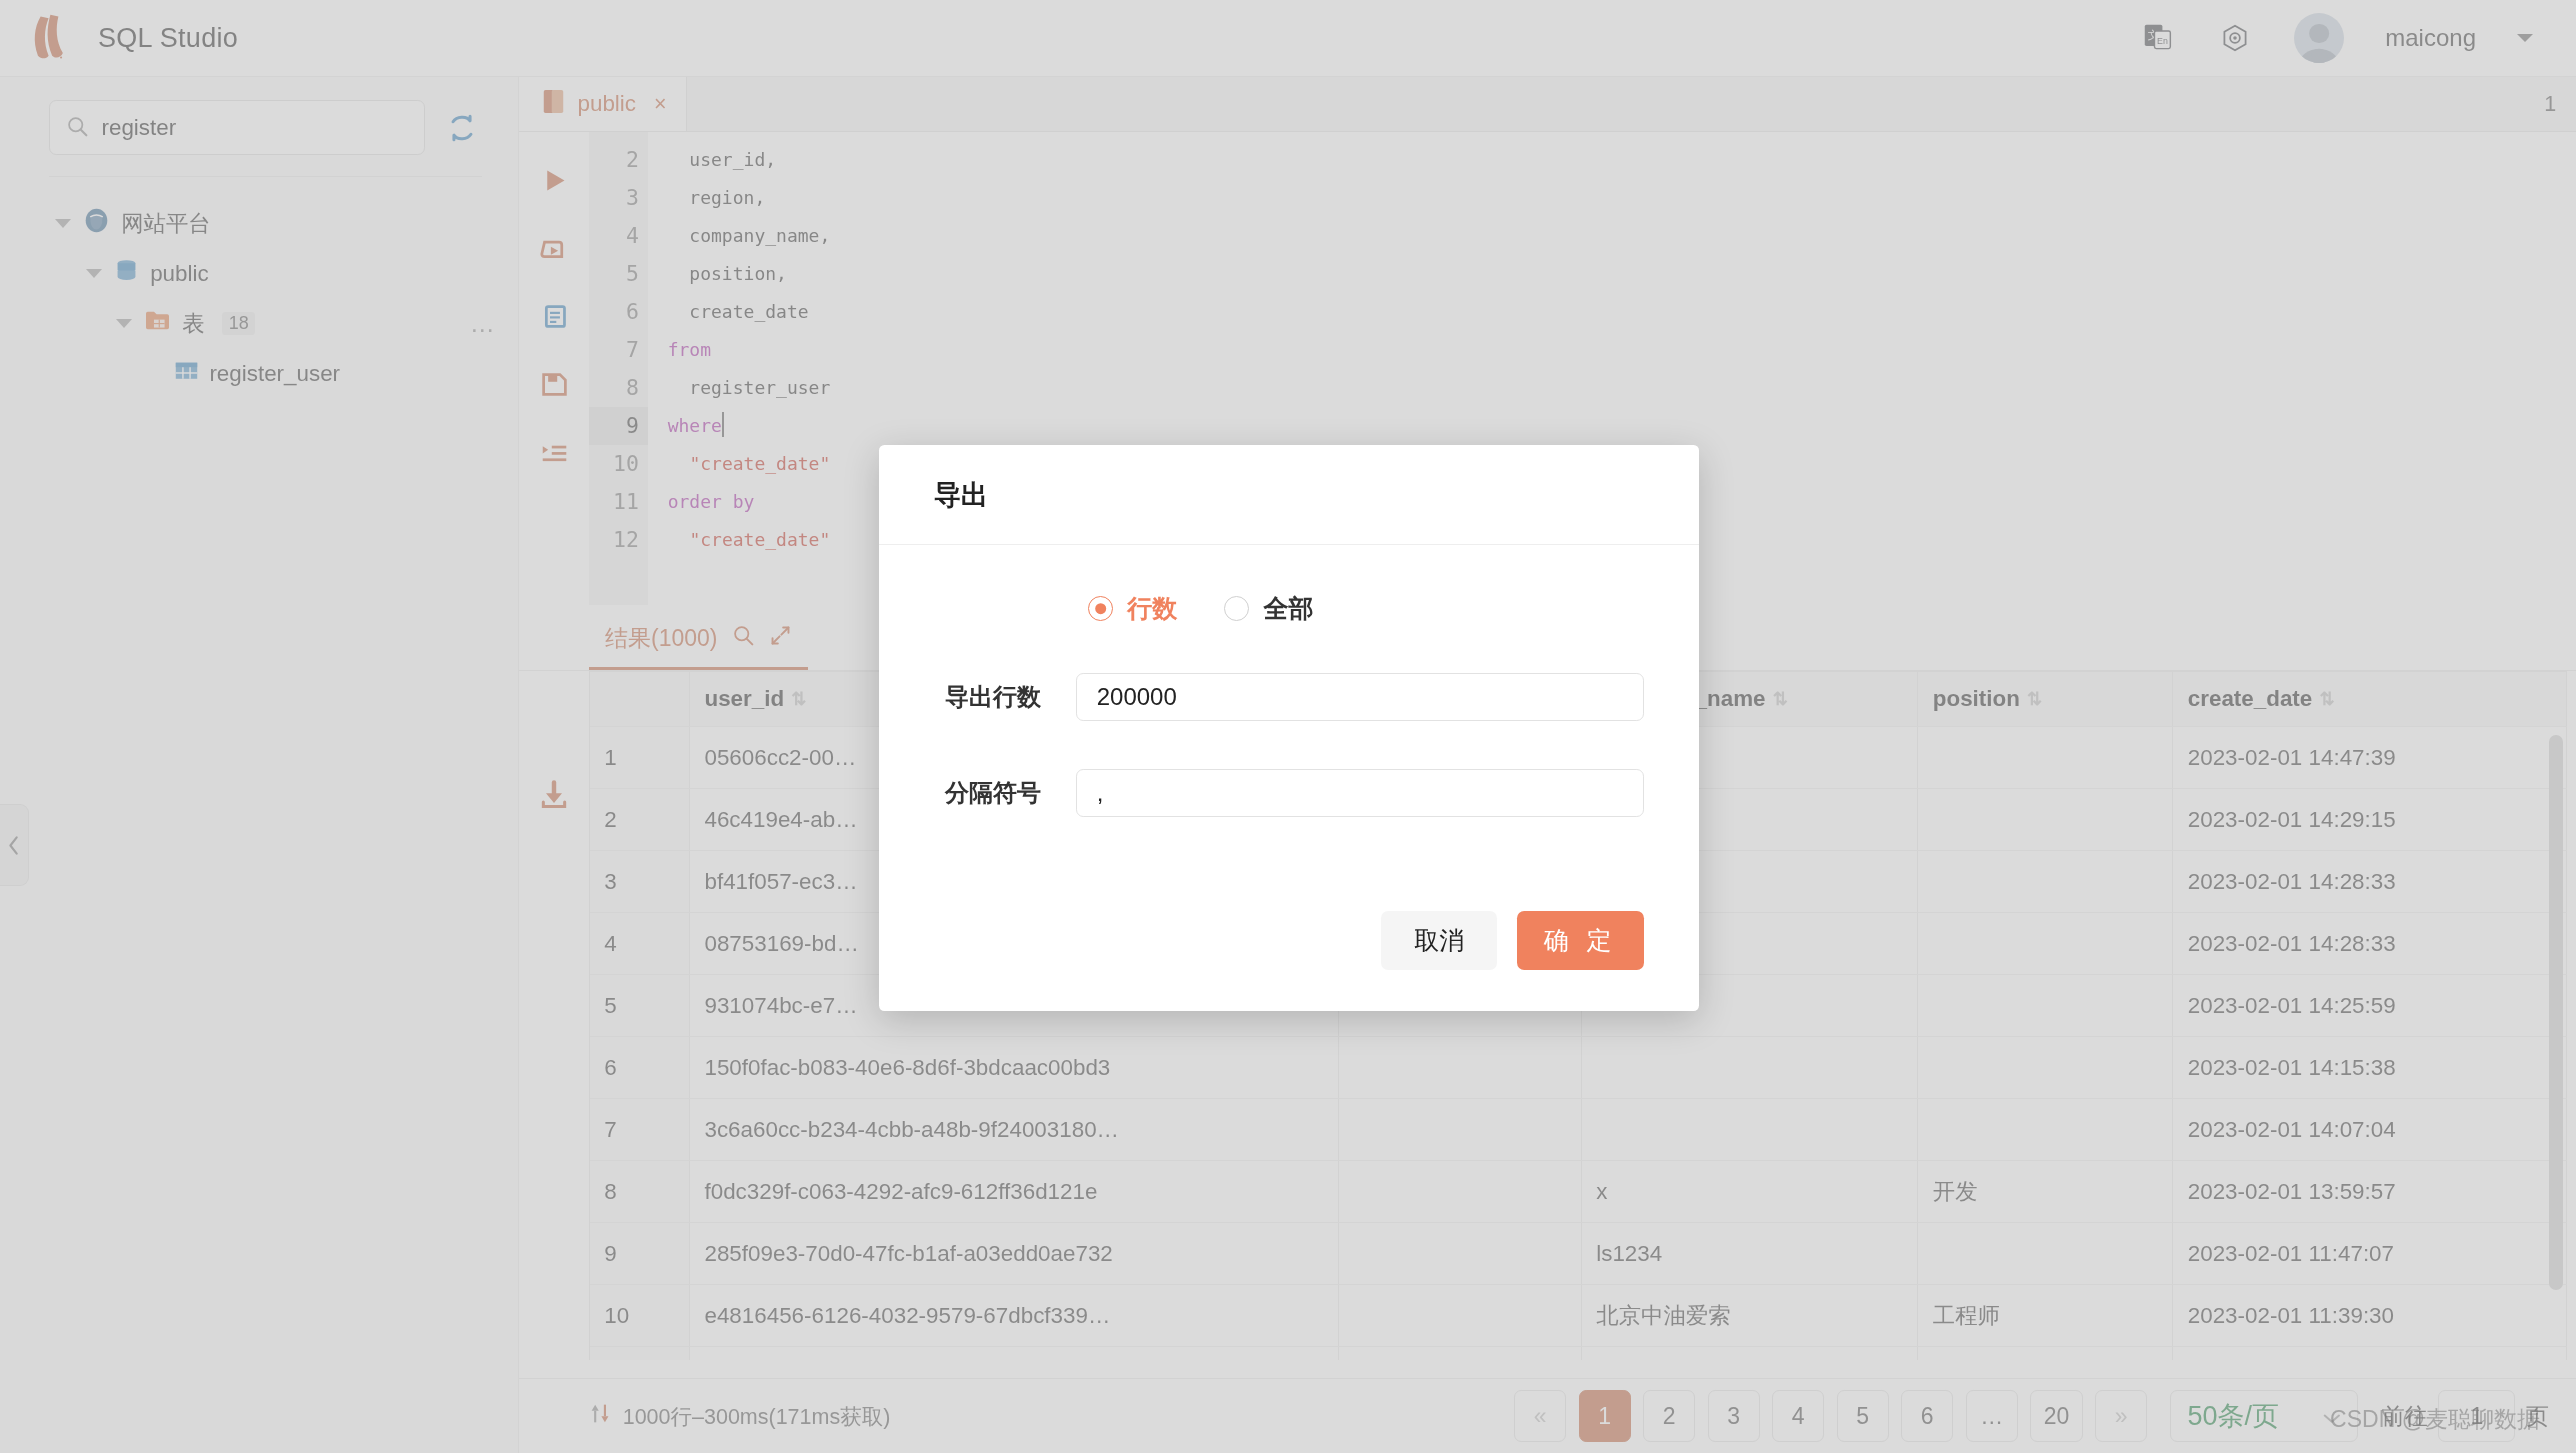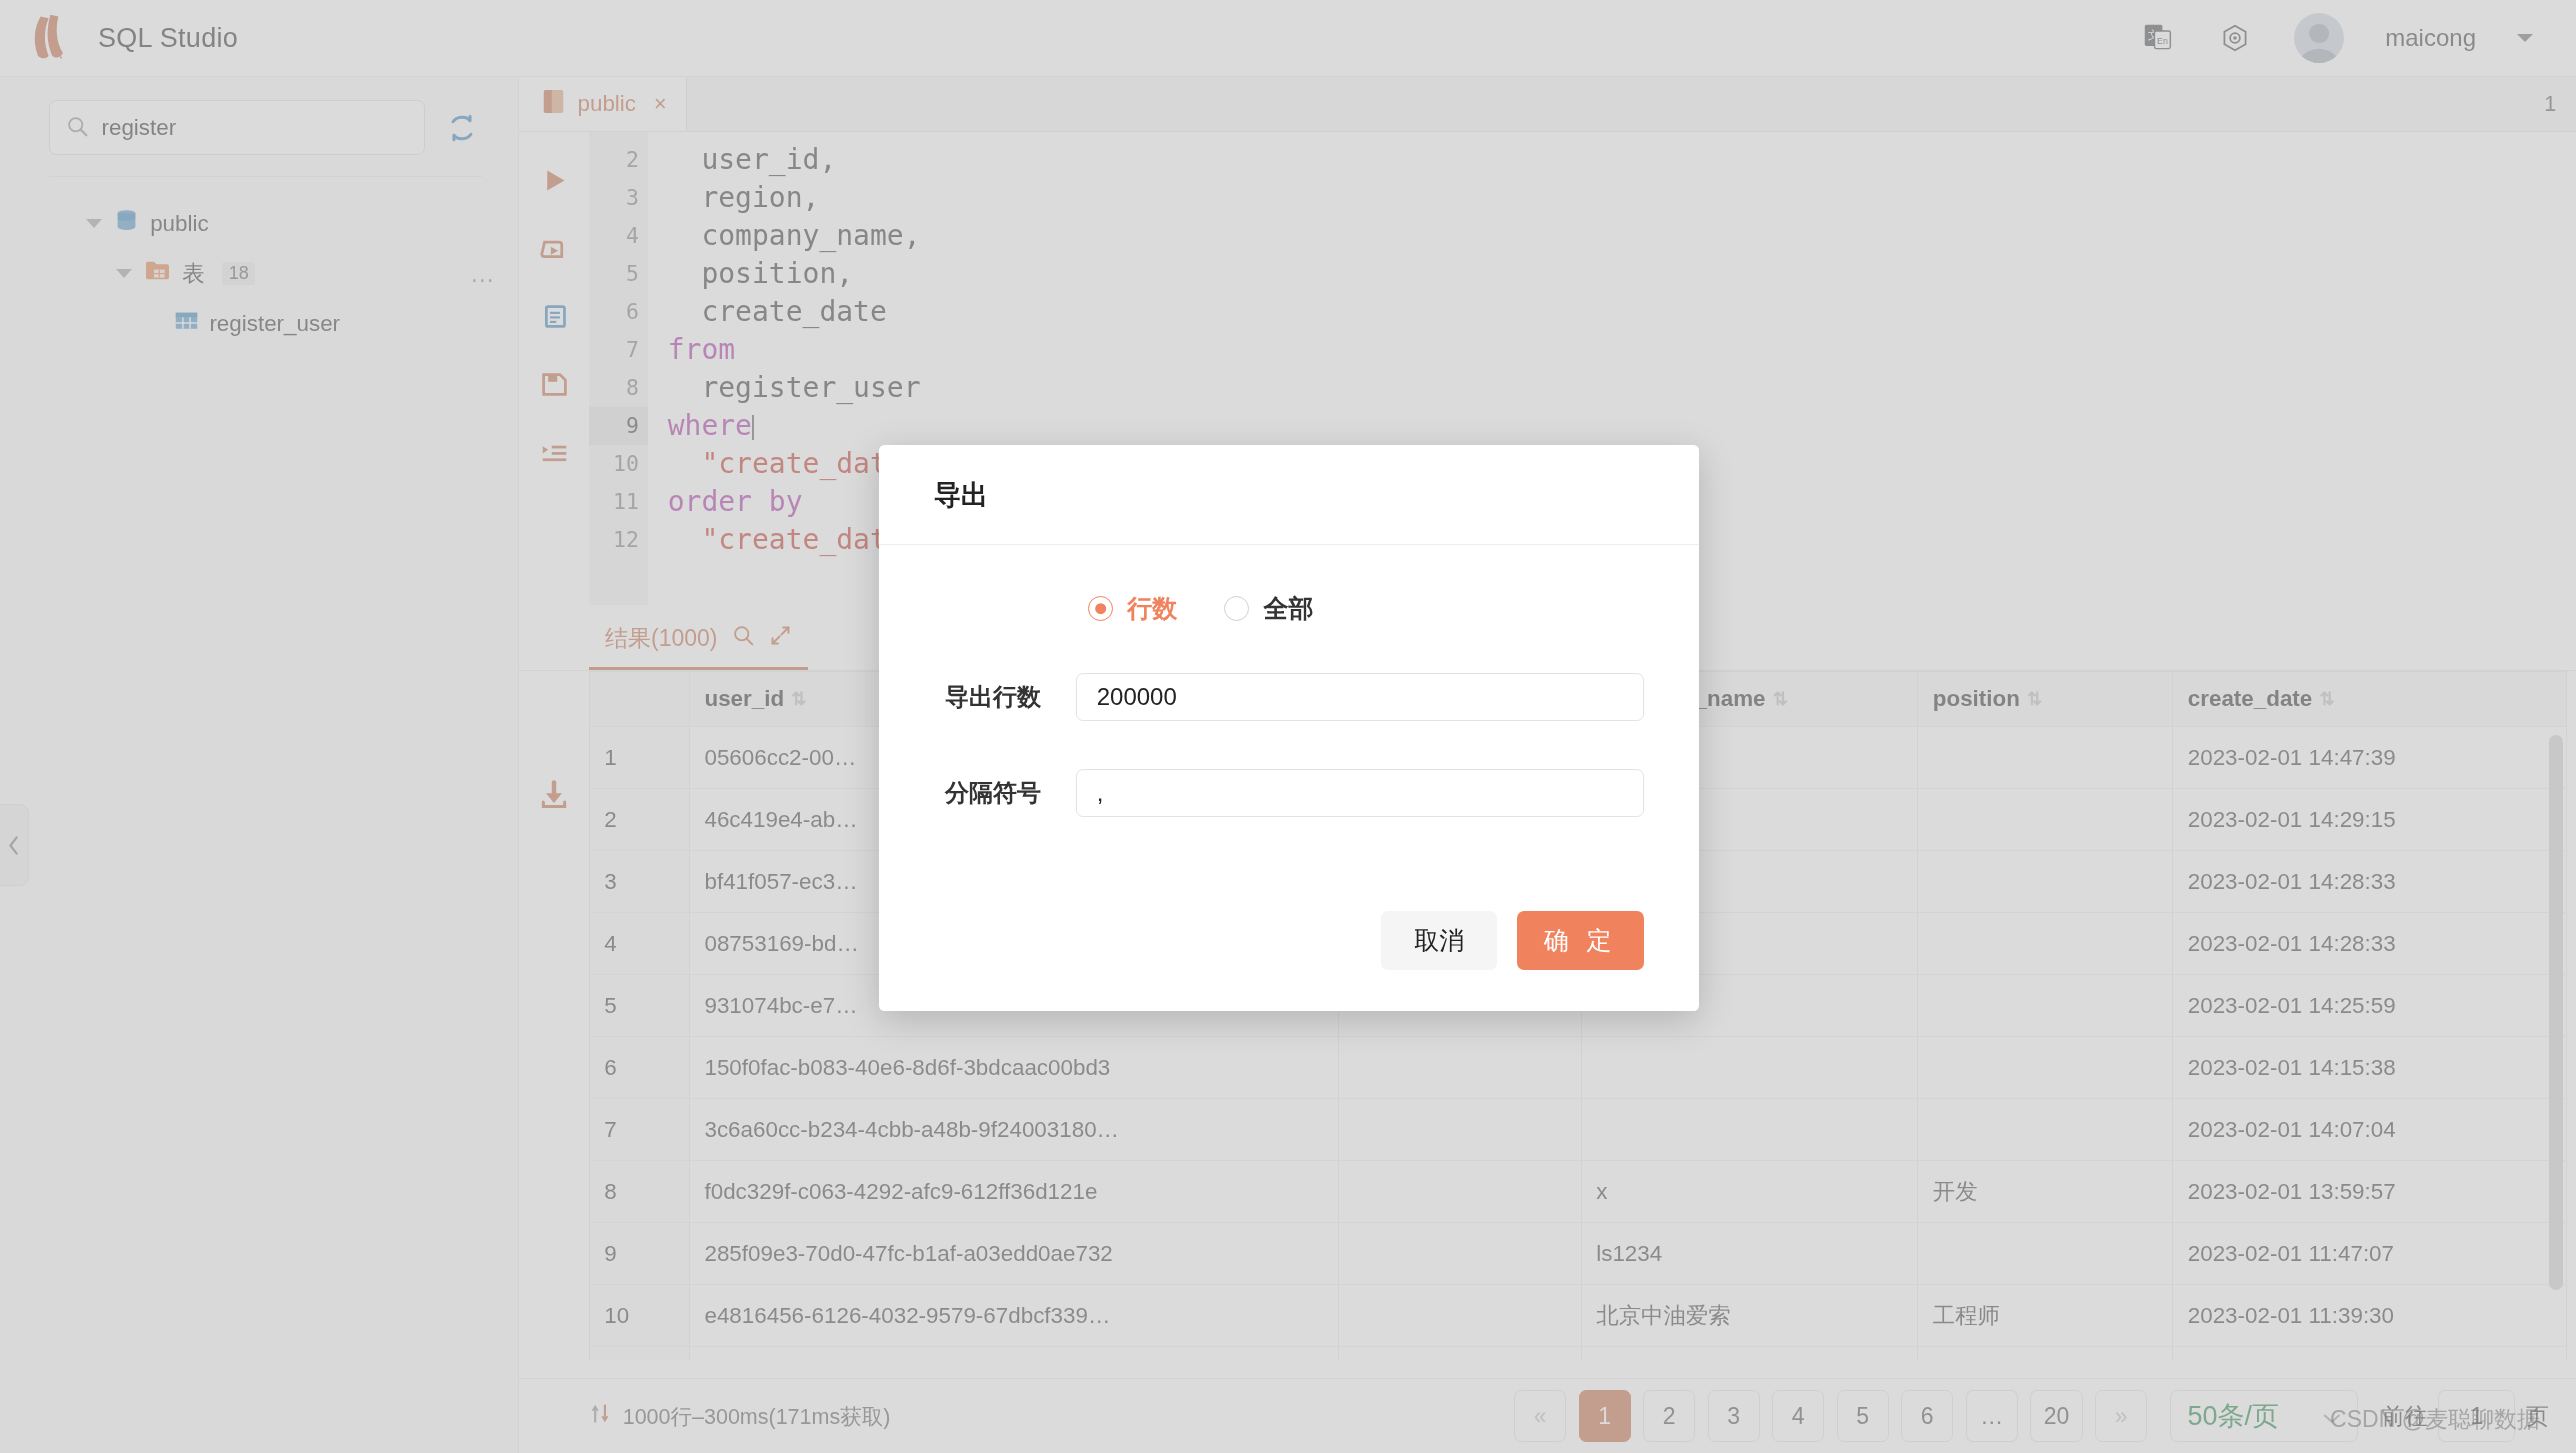--- a/index.html
+++ b/index.html
@@ -94,21 +94,21 @@
   .editor-tools { width: 70px; padding-top: 30px; display: flex; flex-direction: column; align-items: center; gap: 32px; }
   .etool { width: 36px; height: 36px; display: flex; align-items: center; justify-content: center; cursor: pointer; }
   .gutter {
     width: 59px; background: #f3f3f3; padding-top: 9px;
     font-family: "DejaVu Sans Mono", monospace; font-size: 21.5px; color: #777; text-align: right;
   }
   .gutter .ln { height: 38px; line-height: 38px; padding-right: 9px; }
   .gutter .ln.active { background: #e4e4e4; color: #333; }
   .code {
     flex: 1; padding-top: 9px; font-family: "DejaVu Sans Mono", monospace;
-    font-size: 28px; color: #2b2b2b; position: relative; overflow: hidden;
+    font-size: 18px; color: #2b2b2b; position: relative; overflow: hidden;
   }
   .code .cl { height: 38px; line-height: 38px; padding-left: 19.7px; white-space: pre; }
   .kw { color: #a626a4; }
   .str { color: #c42b1c; }
   .caretbar { display: inline-block; width: 1.8px; height: 25px; background: #555; vertical-align: -5.4px; }
 
   
   .res-head { height: 66px; border-bottom: 0.9px solid #e8e8e8; display: flex; align-items: flex-end; padding-left: 70px; background:#fff; }
   .res-tab {
     display: flex; align-items: center; gap: 14.3px; height: 61px;
@@ -259,20 +259,29 @@
       </div>
       <span class="refresh-btn">
         <svg width="34" height="34" viewBox="0 0 38 38">
           <path d="M9 12 C13 6 24 5 28 11 L28 6" fill="none" stroke="#2b7cb8" stroke-width="3.4" stroke-linecap="round" stroke-linejoin="round"></path>
           <path d="M29 26 C25 32 14 33 10 27 L10 32" fill="none" stroke="#2b7cb8" stroke-width="3.4" stroke-linecap="round" stroke-linejoin="round"></path>
         </svg>
       </span>
     </div>
     <div class="side-div"></div>
     <div class="tree" id="tree">
+        <div class="tnode" style="padding-left: 55px;">
+          <span class="caret"></span>
+          <span><svg width="27" height="27" viewBox="0 0 30 30">
+              <ellipse cx="15" cy="15" rx="12" ry="13" fill="#336791"></ellipse>
+              <path d="M9 10 q6-3 12 0 q2 8 -3 14 q-5 3 -8-2 q-3-6 -1-12z" fill="#fff" opacity=".15"></path>
+              <path d="M8 11 q7-4 14 0" stroke="#fff" stroke-width="1.6" fill="none"></path>
+            </svg></span>
+          <span class="tlabel">网站平台</span>
+        </div>
         <div class="tnode" style="padding-left: 86px;">
           <span class="caret"></span>
           <span><svg width="25" height="25" viewBox="0 0 28 28">
               <ellipse cx="14" cy="6" rx="10" ry="3.6" fill="#4a90c4"></ellipse>
               <path d="M4 6 v7 a10 3.6 0 0 0 20 0 v-7z" fill="#2d7fb8"></path>
               <path d="M4 14 v7 a10 3.6 0 0 0 20 0 v-7z" fill="#4a90c4"></path>
             </svg></span>
           <span class="tlabel">public</span>
         </div>
         <div class="tnode" style="padding-left: 116px;">

